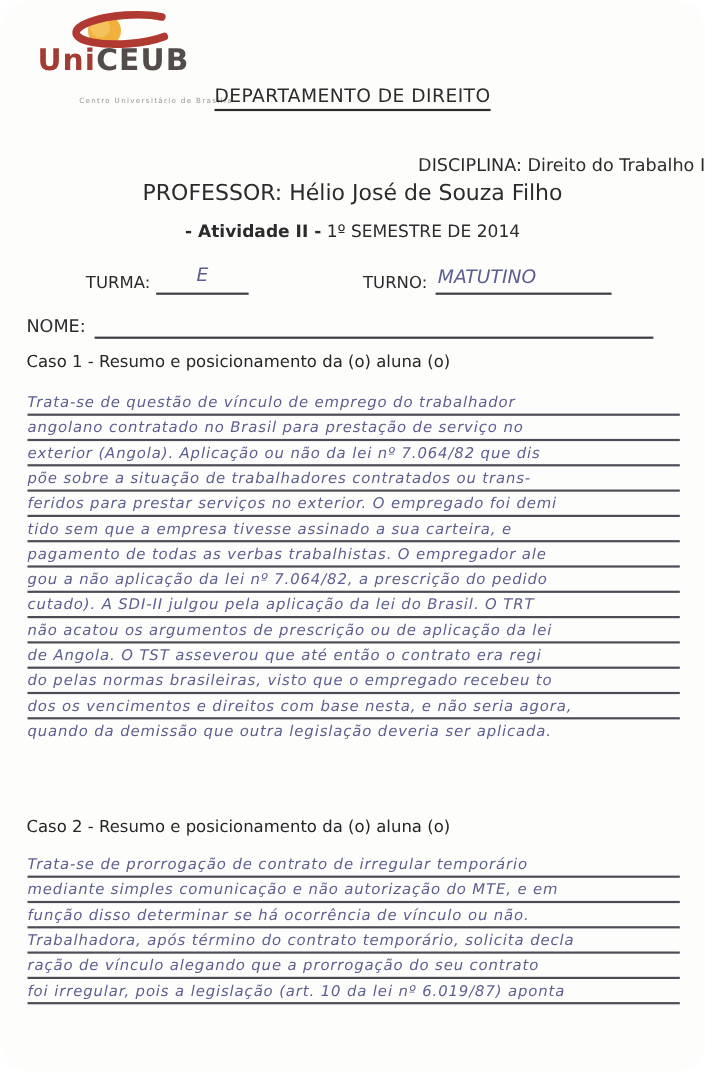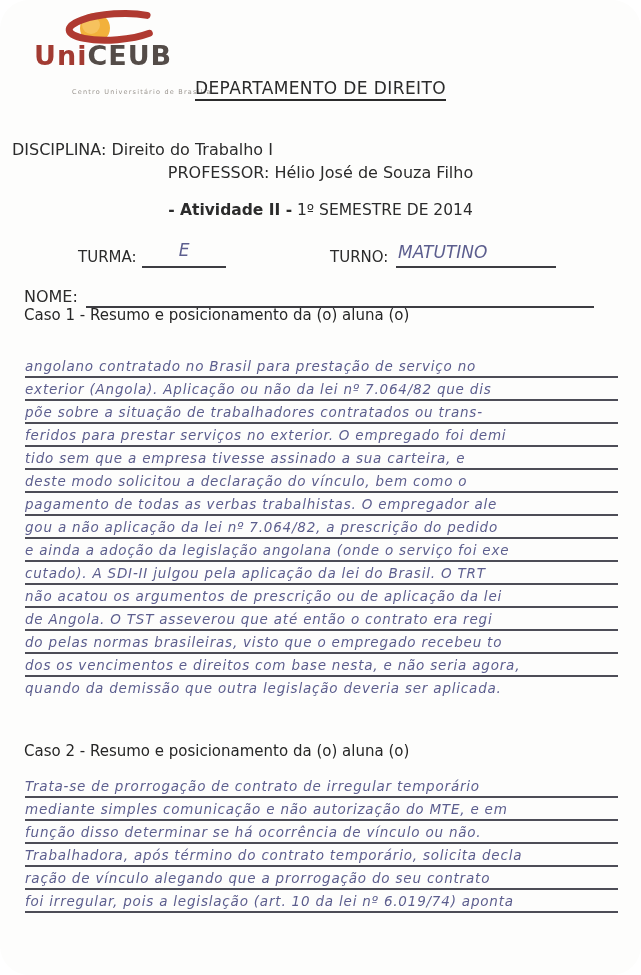--- a/index.html
+++ b/index.html
@@ -12,41 +12,41 @@
   
   .logo{position:absolute;left:28px;top:6px;width:200px;height:66px;}
   .logo svg{position:absolute;left:22px;top:2px;}
   .brand{position:absolute;left:6px;top:34px;font-weight:bold;font-size:27px;letter-spacing:1px;filter:blur(.4px);}
   .brand .uni{color:#a23b32;}
   .brand .ceub{color:#544c48;}
   .tagline{position:absolute;left:44px;top:62px;font-size:6.5px;color:#9a958f;letter-spacing:1.2px;filter:blur(.7px);white-space:nowrap;margin-top:20px;}
   
   .dept{position:absolute;left:0;right:0;top:78px;text-align:center;font-size:17px;letter-spacing:.4px;}
   .dept span{border-bottom:2px solid #2b2b2b;padding-bottom:1px;}
-  .line-disc{position:absolute;left:0;right:0;top:140px;text-align:left;font-size:16px;margin-left:12px;}
-  .line-prof{position:absolute;left:0;right:0;top:163px;text-align:center;font-size:16px;}
+  .line-disc{position:absolute;left:0;right:0;top:140px;text-align:right;font-size:16px;}
+  .line-prof{position:absolute;left:0;right:0;top:163px;text-align:center;font-size:20px;}
   .line-activ{position:absolute;left:0;right:0;top:201px;text-align:center;font-size:15.5px;}
   .line-activ b{font-weight:bold;margin-top:29px;}
   
   .row-turma{position:absolute;left:0;top:240px;width:641px;height:30px;font-size:15px;}
   .lbl-turma{position:absolute;left:78px;top:8px;}
   .u-turma{position:absolute;left:142px;top:26px;width:84px;border-bottom:2px solid #3d3d42;}
   .v-turma{position:absolute;left:142px;top:0px;width:84px;text-align:center;}
   .lbl-turno{position:absolute;left:330px;top:8px;}
   .u-turno{position:absolute;left:396px;top:26px;width:160px;border-bottom:2px solid #3d3d42;}
   .v-turno{position:absolute;left:398px;top:2px;white-space:nowrap;}
   .row-nome{position:absolute;left:0;top:278px;width:641px;height:34px;font-size:16px;padding-left:48px;}
   .lbl-nome{position:absolute;left:24px;top:9px;}
   .u-nome{position:absolute;left:86px;top:28px;width:508px;border-bottom:2px solid #3d3d42;}
   .v-nome{position:absolute;left:92px;top:0px;white-space:nowrap;letter-spacing:2px;}
   
   .ink{font-style:italic;color:#5c5e8e;}
   .hw-big{font-size:17px;}
   .caso-h{position:absolute;left:24px;font-size:15px;color:#262626;}
-  .caso1-h{top:306px;}
+  .caso1-h{top:320px;}
   .caso2-h{top:742px;}
   .hw-block{position:absolute;left:25px;width:593px;}
   .hw1{top:355px;}
   .hw2{top:775px;}
   .hw-line{
     height:23px;line-height:23px;font-size:13.5px;letter-spacing:.8px;
     font-style:italic;color:#5c5e8e;white-space:nowrap;overflow:hidden;
     box-sizing:border-box;
   }
   .hw-line.ruled{border-bottom:2px solid #4d4d57;}
@@ -88,40 +88,39 @@
     <span class="v-turno ink hw-big">MATUTINO</span>
   </div>
 
   <div class="row-nome">
     <span class="lbl-nome">NOME:</span>
     <span class="u-nome"></span>
   </div>
 
   <div class="caso-h caso1-h">Caso 1 - Resumo e posicionamento da (o) aluna (o)</div>
   <div class="hw-block hw1" id="caso1-lines">
+      <div class="hw-line ruled">Trata-se de questão de vínculo de emprego do trabalhador</div>
       <div class="hw-line ruled">angolano contratado no Brasil para prestação de serviço no</div>
       <div class="hw-line ruled">exterior (Angola). Aplicação ou não da lei nº 7.064/82 que dis</div>
       <div class="hw-line ruled">põe sobre a situação de trabalhadores contratados ou trans-</div>
       <div class="hw-line ruled">feridos para prestar serviços no exterior. O empregado foi demi</div>
       <div class="hw-line ruled">tido sem que a empresa tivesse assinado a sua carteira, e</div>
-      <div class="hw-line ruled">deste modo solicitou a declaração do vínculo, bem como o</div>
       <div class="hw-line ruled">pagamento de todas as verbas trabalhistas. O empregador ale</div>
       <div class="hw-line ruled">gou a não aplicação da lei nº 7.064/82, a prescrição do pedido</div>
-      <div class="hw-line ruled">e ainda a adoção da legislação angolana (onde o serviço foi exe</div>
       <div class="hw-line ruled">cutado). A SDI-II julgou pela aplicação da lei do Brasil. O TRT</div>
       <div class="hw-line ruled">não acatou os argumentos de prescrição ou de aplicação da lei</div>
       <div class="hw-line ruled">de Angola. O TST asseverou que até então o contrato era regi</div>
       <div class="hw-line ruled">do pelas normas brasileiras, visto que o empregado recebeu to</div>
       <div class="hw-line ruled">dos os vencimentos e direitos com base nesta, e não seria agora,</div>
       <div class="hw-line">quando da demissão que outra legislação deveria ser aplicada.</div>
     </div>
 
   <div class="caso-h caso2-h">Caso 2 - Resumo e posicionamento da (o) aluna (o)</div>
   <div class="hw-block hw2" id="caso2-lines">
       <div class="hw-line ruled">Trata-se de prorrogação de contrato de irregular temporário</div>
       <div class="hw-line ruled">mediante simples comunicação e não autorização do MTE, e em</div>
       <div class="hw-line ruled">função disso determinar se há ocorrência de vínculo ou não.</div>
       <div class="hw-line ruled">Trabalhadora, após término do contrato temporário, solicita decla</div>
       <div class="hw-line ruled">ração de vínculo alegando que a prorrogação do seu contrato</div>
-      <div class="hw-line ruled">foi irregular, pois a legislação (art. 10 da lei nº 6.019/74) aponta</div>
+      <div class="hw-line ruled">foi irregular, pois a legislação (art. 10 da lei nº 6.019/87) aponta</div>
     </div>
 
 </div>
 
 </body></html>

